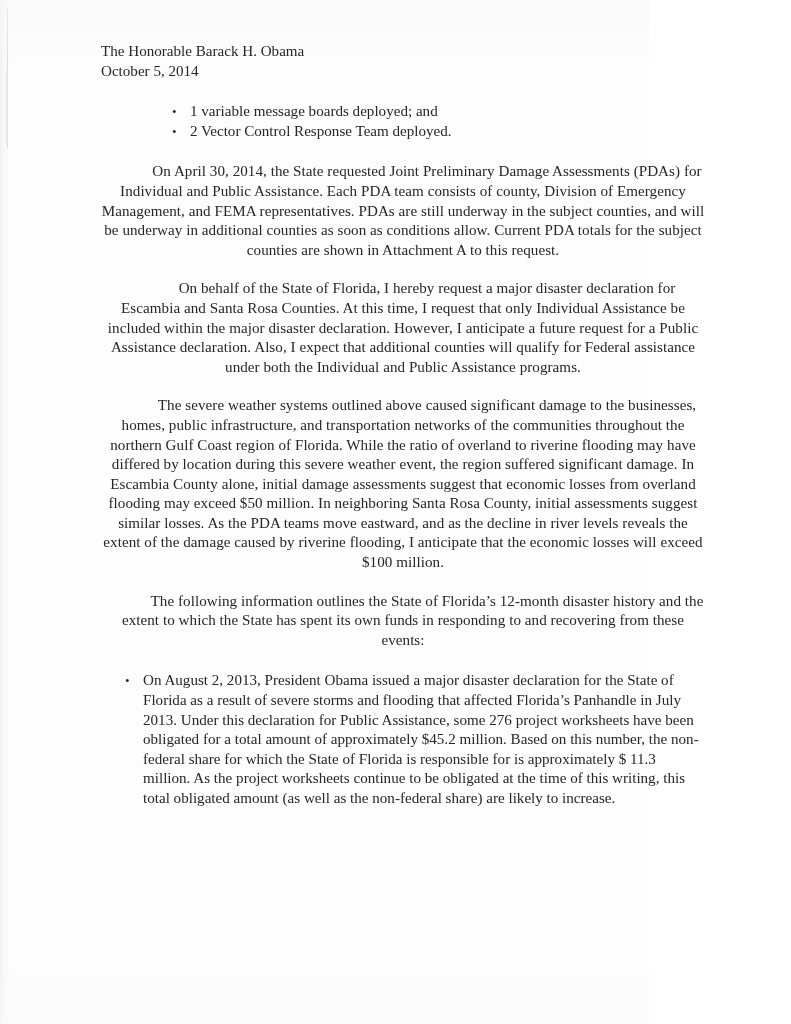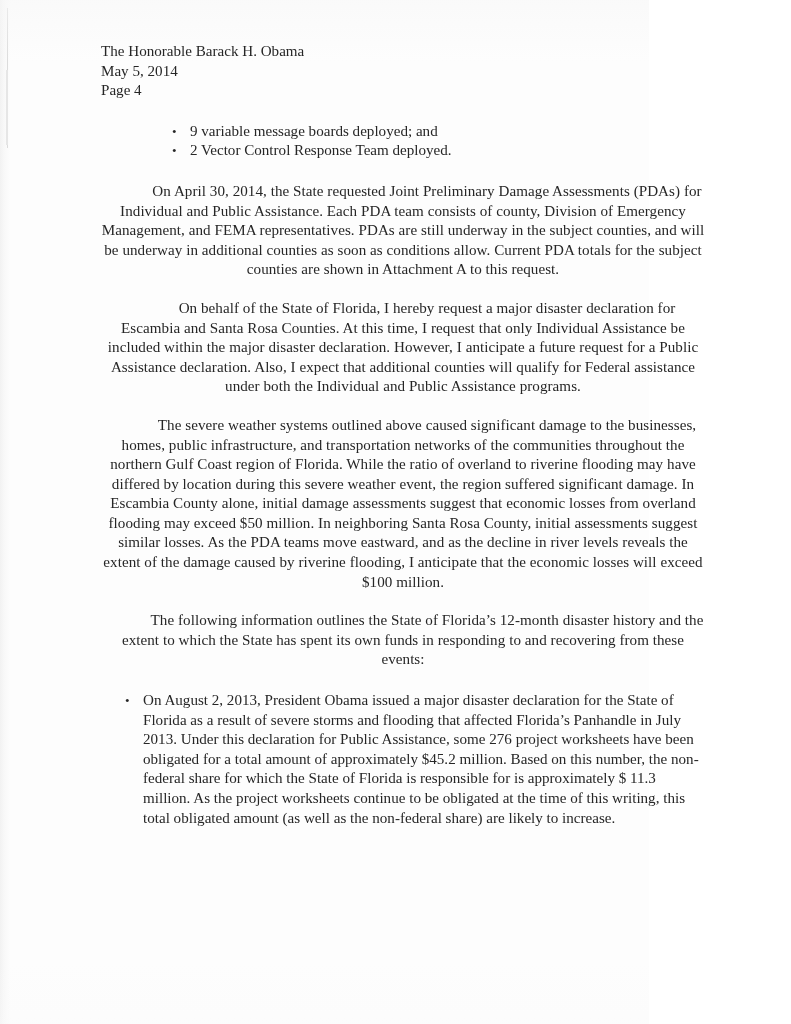--- a/index.html
+++ b/index.html
@@ -113,30 +113,29 @@
 
   <div class="scan-edge-left"></div>
   <div class="scan-line"></div>
   <div class="scan-line2"></div>
   <div class="scan-vignette"></div>
 
   <div class="content">
 
     <div class="letterhead">
       <div>The Honorable Barack H. Obama</div>
-      <div>May 5, 2014</div>
-      <div>Page 4</div>
+      <div>October 5, 2014</div>
     </div>
 
     <div class="gap-md"></div>
 
     <ul class="bullets bullets-indented">
       <li>
         <span class="dot">•</span>
-        <span>9 variable message boards deployed; and</span>
+        <span>1 variable message boards deployed; and</span>
       </li>
       <li>
         <span class="dot">•</span>
         <span>2 Vector Control Response Team deployed.</span>
       </li>
     </ul>
 
     <div class="gap-md"></div>
 
     <p class="body-par tight">On April 30, 2014, the State requested Joint Preliminary Damage Assessments (PDAs) for Individual and Public Assistance.  Each PDA team consists of county, Division of Emergency Management, and FEMA representatives.    PDAs are still underway in the subject counties, and will be underway in additional counties as soon as conditions allow.  Current PDA totals for the subject counties are shown in Attachment A to this request.</p>

